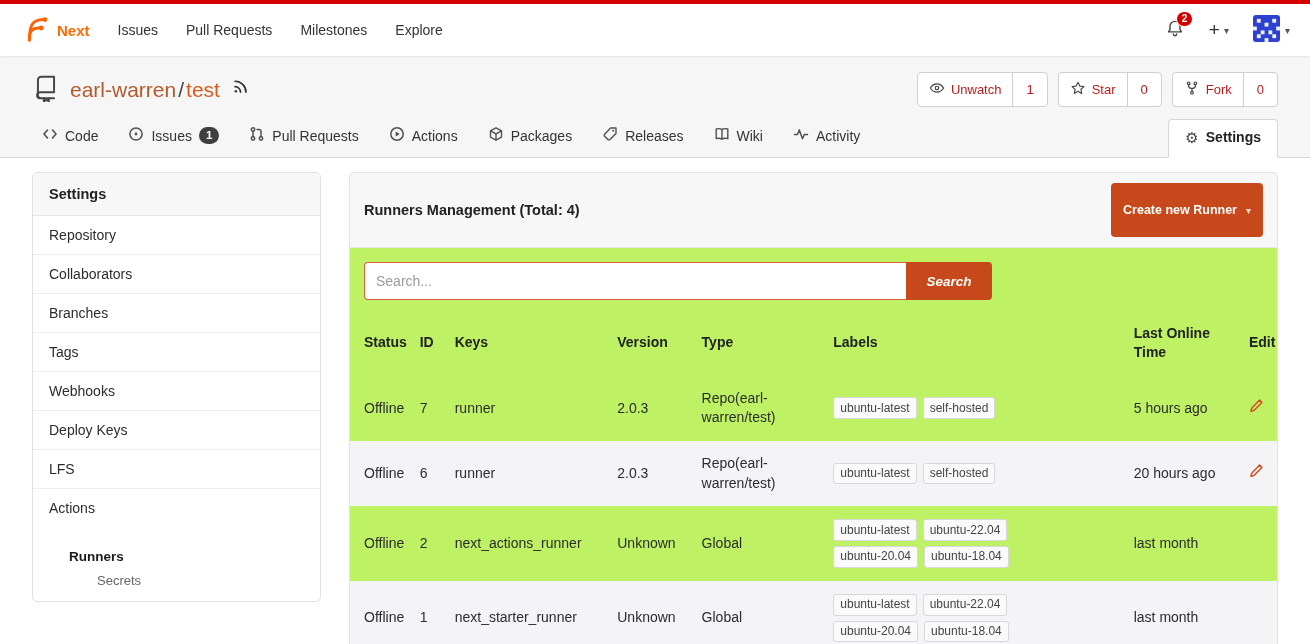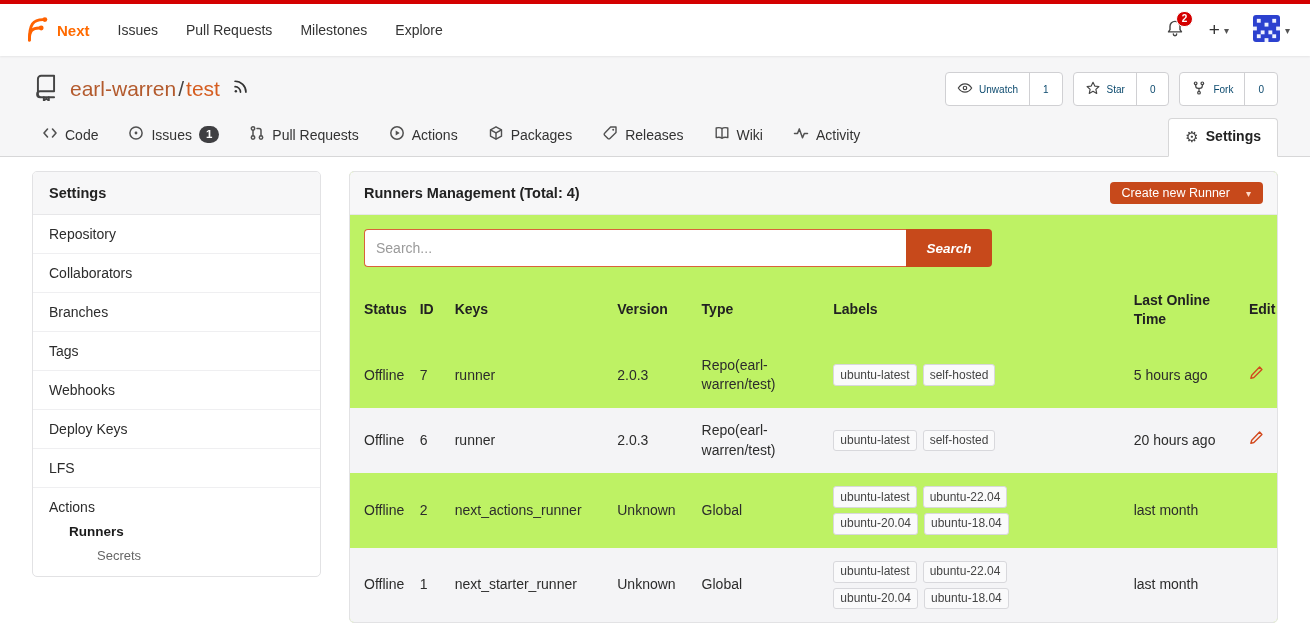--- a/index.html
+++ b/index.html
@@ -53,21 +53,21 @@
   .repo-section{background:#f6f6f7;border-bottom:1px solid #d7d7d8;}
   .repo-title-row{display:flex;align-items:center;padding:16px 32px 2px;gap:10px;}
   .repo-owner{color:#b35a2d;font-size:21px;}
   .repo-sep{color:#444;font-size:21px;margin:0 2px;}
   .repo-name{color:#d55d20;font-size:21px;}
   .rss{margin-left:2px;margin-top:-4px;}
   .repo-actions{margin-left:auto;display:flex;gap:10px;}
   .btn-group{
     display:flex;align-items:stretch;
     border:1px solid #d0d0d3;border-radius:4px;background:#fff;overflow:hidden;
-    font-size:10px;color:#0c4a6e;
+    font-size:13px;color:#b91c1c;
   }
   .btn-group .seg{display:flex;align-items:center;gap:6px;padding:7px 11px;cursor:pointer;}
   .btn-group .cnt{border-left:1px solid #d0d0d3;padding:7px 13px;display:flex;align-items:center;cursor:pointer;}
 
   .tabs-row{display:flex;align-items:flex-end;padding:8px 32px 0;position:relative;}
   .tab{
     display:flex;align-items:center;gap:7px;
     padding:9px 10px 12px;margin-right:10px;
     font-size:14px;color:#333;cursor:pointer;
   }
@@ -98,36 +98,36 @@
   .menu-header{
     padding:13px 16px;font-weight:700;font-size:14.5px;
     background:#f7f7f8;border-bottom:1px solid #e7e7e9;color:#222;
   }
   .menu-item{
     display:block;padding:11px 16px;font-size:14px;color:#2c2c2c;
     border-bottom:1px solid #efeff1;
   }
   .menu-item:last-child{border-bottom:none;}
   .submenu{margin-top:9px;padding-left:20px;display:flex;flex-direction:column;gap:9px;padding-bottom:2px;}
-  .sub-active{font-weight:700;font-size:13.5px;color:#1b1b1b;}
+  .sub-active{font-weight:700;font-size:13.5px;color:#1b1b1b;margin-top:24px;}
   .sub-muted{font-size:13px;color:#666;margin-left:28px;}
 
   .runners-card{
     flex:1;border:1px solid #e2e2e4;border-radius:5px;
     overflow:hidden;align-self:flex-start;background:#bef264;
   }
   .card-header{
     background:#f7f7f8;border-bottom:1px solid #e7e7e9;
     padding:10px 14px;display:flex;align-items:center;justify-content:space-between;
   }
   .card-title{font-weight:700;font-size:14.5px;color:#222;}
   .btn-create{
     background:var(--accent);color:#fff;border:none;border-radius:4px;
-    padding:4px 12px;font-size:12.5px;font-weight:400;
-    display:flex;align-items:center;gap:16px;cursor:pointer;
+    padding:20px 12px;font-size:12.5px;font-weight:700;
+    display:flex;align-items:center;gap:9px;cursor:pointer;
     font-family:inherit;
   }
   .btn-create .caret{color:#ffd9c9;}
 
   .search-wrap{padding:14px;}
   .search-form{display:flex;width:628px;}
   .search-input{
     width:542px;height:38px;
     border:1.5px solid #d9623b;border-right:none;
     border-radius:4px 0 0 4px;

